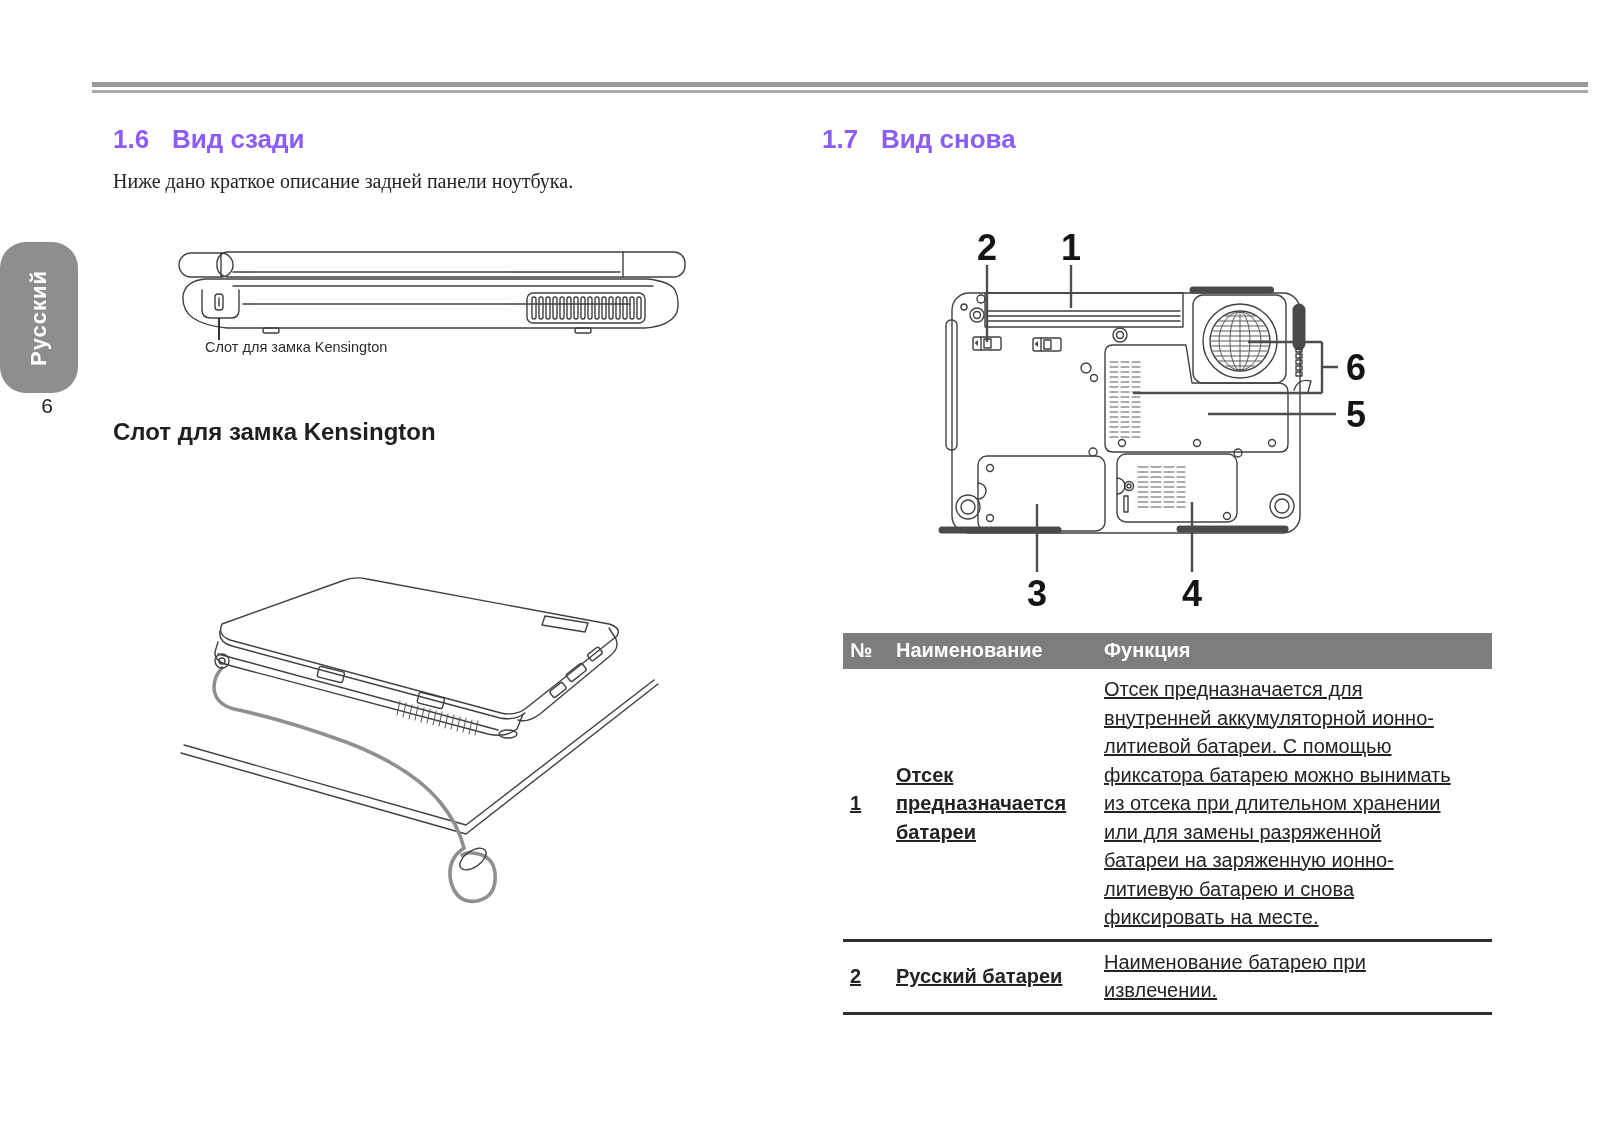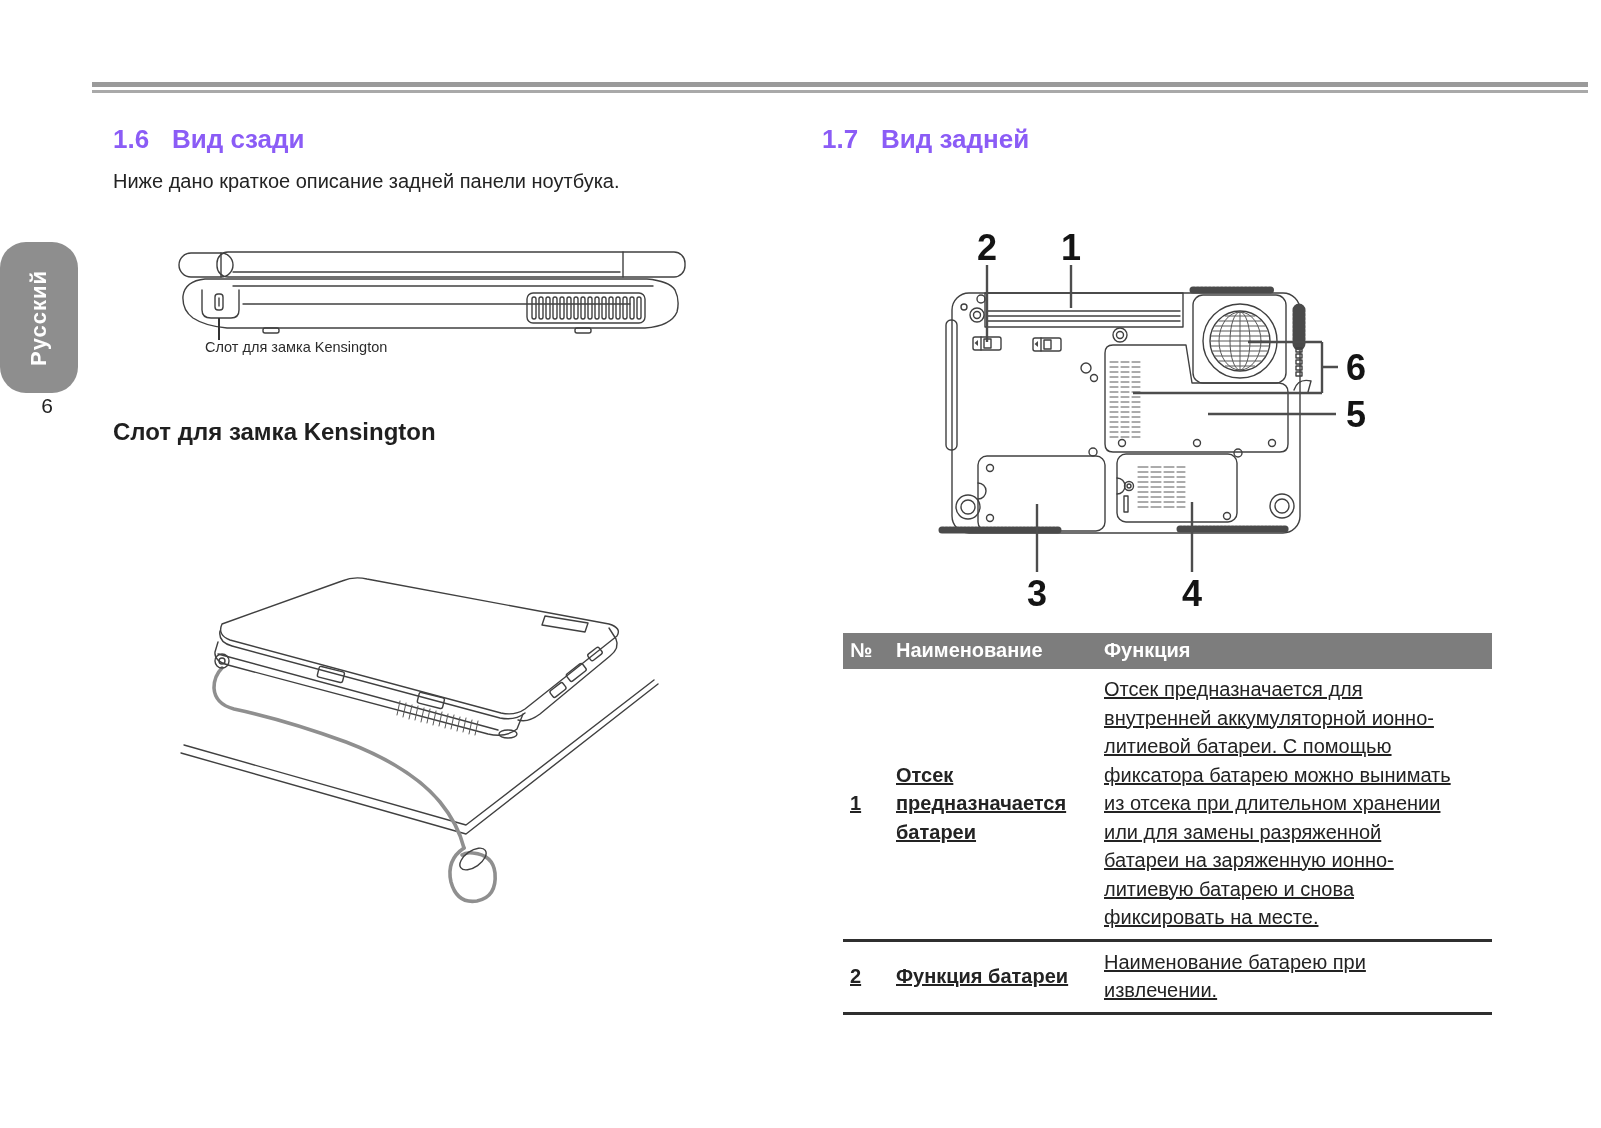--- a/index.html
+++ b/index.html
@@ -77,21 +77,21 @@
   <div class="abs rule2"></div>
 
   <div class="abs lang-tab">
     <span>Русский</span>
   </div>
   <div class="abs page-num">6</div>
 
   <h1 class="abs section-h" style="left:113px;top:124px;">
     <span class="no">1.6</span><span>Вид сзади</span>
   </h1>
-  <p class="abs intro" style="left:113px;top:170px;">Ниже дано краткое описание задней панели ноутбука.</p>
+  <p class="abs intro" style="left:113px;top:170px;font-family:Liberation Serif, serif;">Ниже дано краткое описание задней панели ноутбука.</p>
 
   <svg class="abs" style="left:175px;top:248px;" width="520" height="100" viewBox="0 0 520 100">
     <g class="ln">
       <rect x="4" y="5" width="54" height="24" rx="12"></rect>
       <line x1="46" y1="5" x2="46" y2="29"></line>
       <rect x="42" y="4" width="468" height="25" rx="11"></rect>
       <line x1="58" y1="24" x2="445" y2="24"></line>
       <line x1="448" y1="4" x2="448" y2="29"></line>
       <path d="M 30,31 Q 10,33 8,48 Q 7,62 18,70 Q 30,78 52,80 L 470,80 Q 496,78 502,64 Q 505,52 500,42 Q 494,33 472,31 Z"></path>
       <line x1="58" y1="38" x2="478" y2="38"></line>
@@ -165,21 +165,21 @@
       <path class="cable" d="M 296,286 Q 278,298 283,320 Q 289,342 309,339 Q 329,335 327,311 Q 325,293 305,291 Q 298,290 294,293"></path>
       <g class="ln">
         <circle cx="54" cy="99" r="7"></circle>
         <circle cx="54" cy="99" r="3"></circle>
         <ellipse cx="305" cy="297" rx="15" ry="8" transform="rotate(-35 305 297)"></ellipse>
       </g>
     </g>
   </svg>
 
   <h1 class="abs section-h" style="left:822px;top:124px;">
-    <span class="no">1.7</span><span>Вид задней</span>
+    <span class="no">1.7</span><span>Вид снова</span>
   </h1>
 
   <svg class="abs" style="left:880px;top:220px;" width="520" height="400" viewBox="0 0 520 400">
     <g class="ln">
       <rect x="72" y="73" width="348" height="240" rx="17"></rect>
       <rect x="66" y="100" width="11" height="130" rx="5"></rect>
       <rect x="105" y="73" width="198" height="34"></rect>
       <line x1="108" y1="91" x2="300" y2="91"></line>
       <line x1="108" y1="96" x2="300" y2="96"></line>
       <line x1="108" y1="101" x2="300" y2="101"></line>
@@ -303,19 +303,19 @@
       </tr>
     </thead>
     <tbody>
       <tr class="r1">
         <td class="num">1</td>
         <td class="name">Отсек предназначается батареи</td>
         <td class="func">Отсек предназначается для внутренней аккумуляторной ионно-литиевой батареи. С помощью фиксатора батарею можно вынимать из отсека при длительном хранении или для замены разряженной батареи на заряженную ионно-литиевую батарею и снова фиксировать на месте.</td>
       </tr>
       <tr class="r2">
         <td class="num">2</td>
-        <td class="name">Функция батареи</td>
+        <td class="name">Русский батареи</td>
         <td class="func">Наименование батарею при извлечении.</td>
       </tr>
     </tbody>
   </table>
 
 </div>
 
 </body></html>

